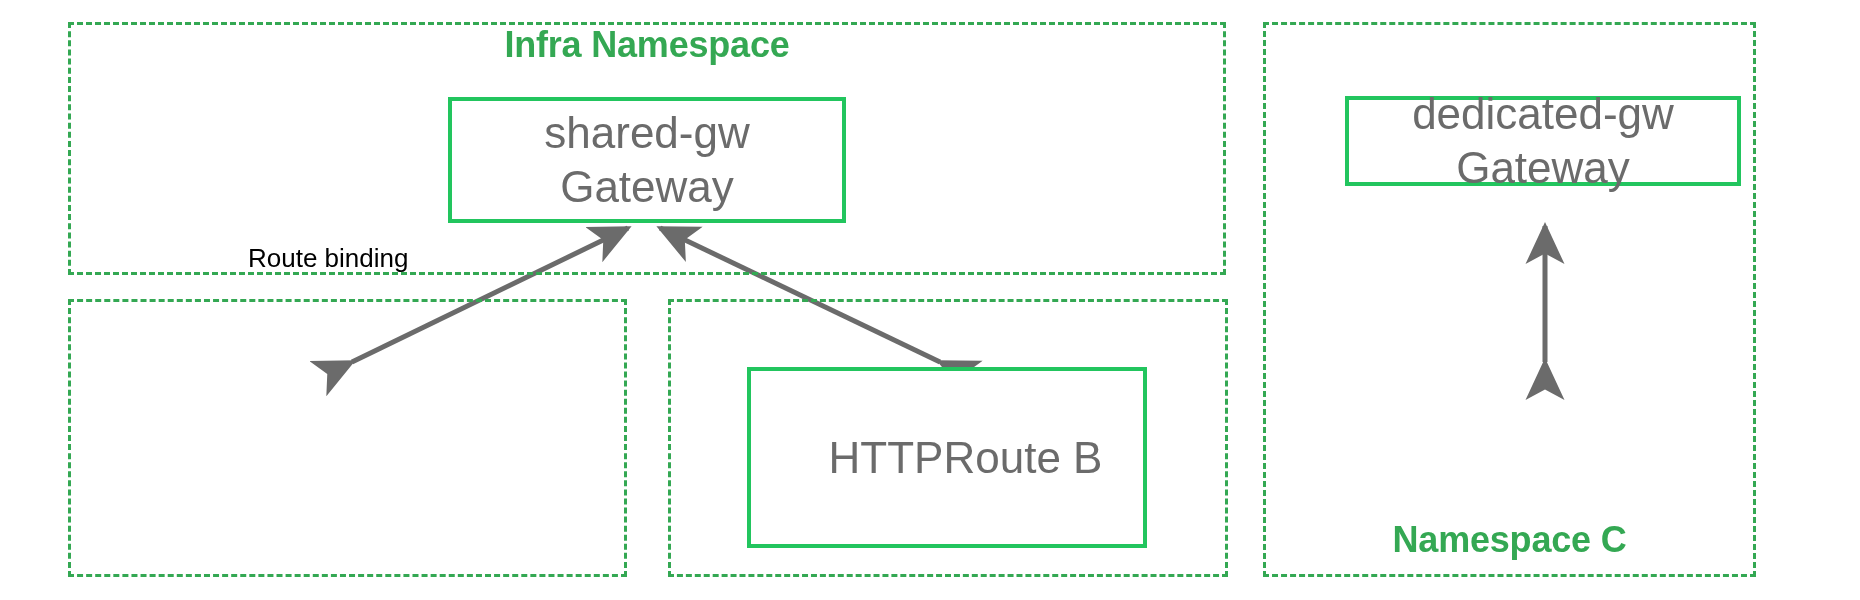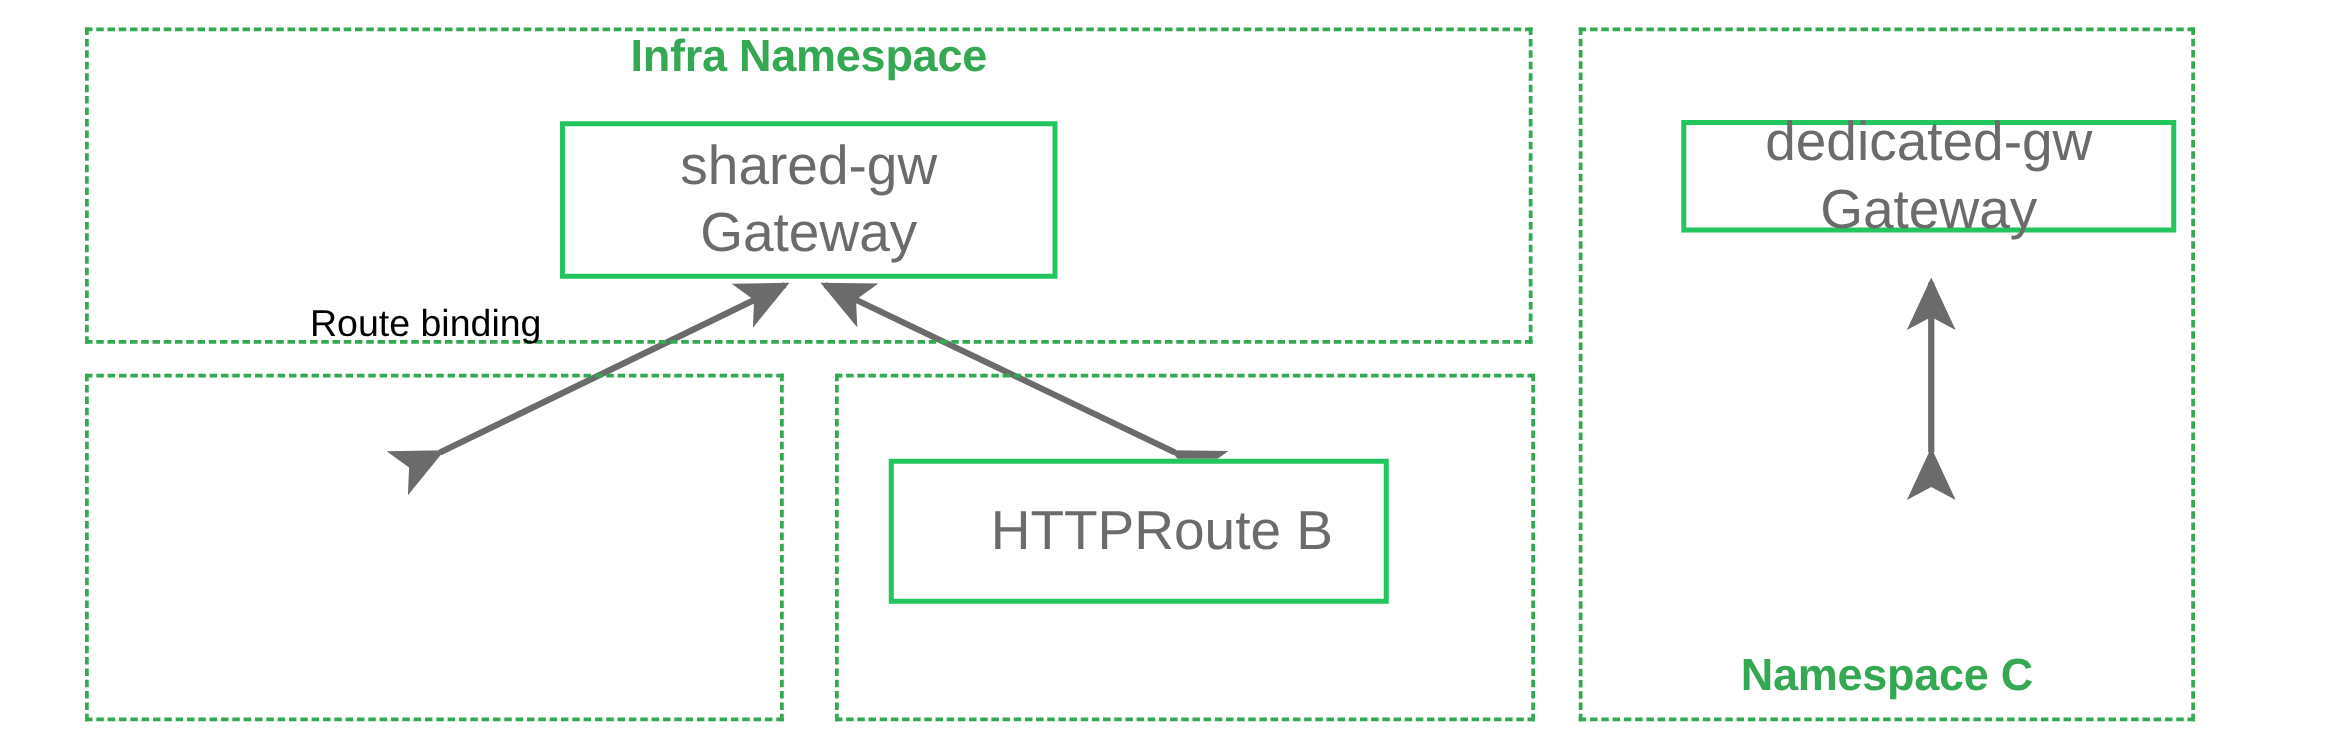--- a/index.html
+++ b/index.html
@@ -53,21 +53,21 @@
     line-height: 1.22;
     text-align: center;
     font-weight: normal;
   }
   .node .ln { display: block; }
 
   
   .edge-label {
     position: absolute;
     color: #000000;
-    font-size: 30px;
+    font-size: 26px;
     white-space: nowrap;
     line-height: 1;
   }
 
   
   #arrows {
     position: absolute;
     left: 0;
     top: 0;
     width: 1860px;
@@ -111,20 +111,20 @@
     <span class="ln">shared-gw</span>
     <span class="ln">Gateway</span>
   </div>
 
   <div class="node" style="left:1345px; top:96px; width:396px; height:90px;">
     <span class="ln">dedicated-gw</span>
     <span class="ln">Gateway</span>
   </div>
 
 
-  <div class="node" style="left:711px; top:367px; width:400px; height:116px;padding-left:37px;">
+  <div class="node" style="left:747px; top:367px; width:400px; height:181px;padding-left:37px;">
     <span class="ln">HTTPRoute B</span>
   </div>
 
 
   <div class="edge-label" style="left:248px; top:245px;">Route binding</div>
 
 </div>
 
 </body></html>

